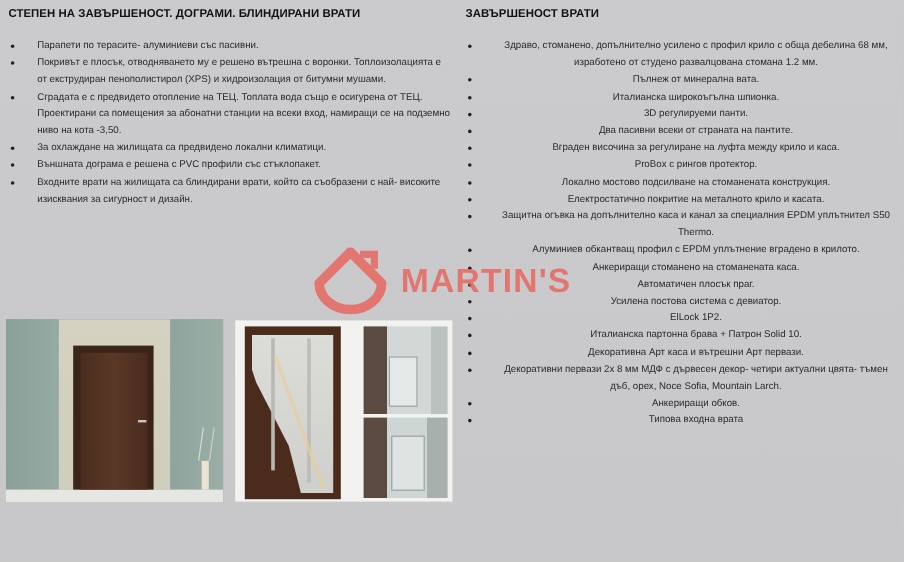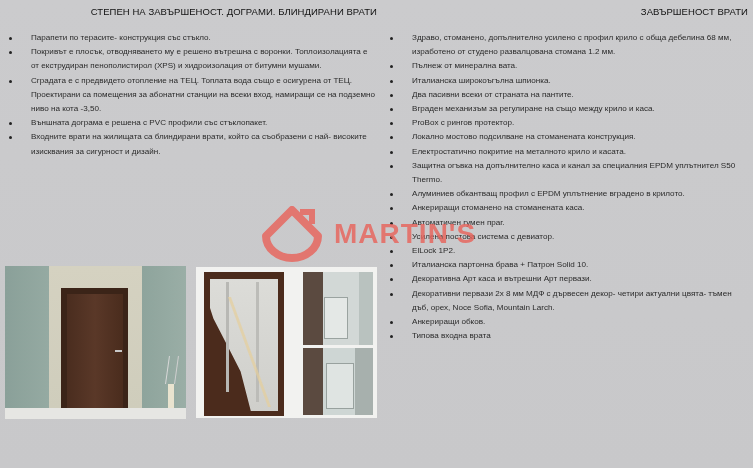--- a/index.html
+++ b/index.html
@@ -7,34 +7,34 @@
     width:753px; height:468px; overflow:hidden; position:relative;
     background:#c9c9cb;
     font-family:"Liberation Sans", sans-serif;
     color:#1e1e1e;
   }
   .page { position:absolute; inset:0; background:linear-gradient(180deg,#cbcbcd 0%,#c8c8ca 100%); }
   .col { position:absolute; top:0; }
   .col-left { left:7px; width:370px; }
   .col-right { left:388px; width:360px; }
   .heading {
-    font-weight:normal; font-size:9.5px; letter-spacing:0.05px;
-    margin:6px 0 0 0; line-height:11px; color:#111;text-align:right;
+    font-weight:bold; font-size:9.5px; letter-spacing:0.05px;
+    margin:6px 0 0 0; line-height:11px; color:#111;
   }
   ul.bullets { list-style:none; margin:14px 0 0 0; padding:0; }
   ul.bullets li {
     position:relative; padding-left:24px;
     font-size:8.1px; line-height:14.2px; color:#2a2a2a;
   }
   ul.bullets li::before {
     content:""; position:absolute; left:2px; top:6px;
     width:3px; height:3px; background:#222; border-radius:50%;
   }
   .col-left ul.bullets li { padding-left:24px; }
-  .col-right ul.bullets li { padding-left:24px; }
+  .col-right ul.bullets li { padding-left:24px;text-align:center; }
 
   
   .logo { position:absolute; left:256px; top:206px; width:240px; height:56px; opacity:0.82; }
   .logo-text {
     position:absolute; left:78px; top:10px;
     font-weight:bold; font-size:28px; letter-spacing:1px; color:#e8645c;
     line-height:36px; white-space:nowrap;
   }
 
   
@@ -64,43 +64,45 @@
   .detail-plate2 { position:absolute; left:130px; top:96px; width:26px; height:44px; background:#dfe4e2; border:1px solid #98a19e; }
 </style>
 </head>
 <body>
 
 <div class="page">
 
   <div class="col col-left">
     <div class="heading">СТЕПЕН НА ЗАВЪРШЕНОСТ. ДОГРАМИ. БЛИНДИРАНИ ВРАТИ</div>
     <ul class="bullets">
-      <li>Парапети по терасите- конструкция със стъкло.</li>
+      <li>Парапети по терасите- алуминиеви със пасивни.</li>
       <li>Покривът е плосък, отводняването му е решено вътрешна с воронки. Топлоизолацията е от екструдиран пенополистирол (XPS) и хидроизолация от битумни мушами.</li>
       <li>Сградата е с предвидето отопление на ТЕЦ. Топлата вода също е осигурена от ТЕЦ. Проектирани са помещения за абонатни станции на всеки вход, намиращи се на подземно ниво на кота -3,50.</li>
+      <li>За охлаждане на жилищата са предвидено локални климатици.</li>
       <li>Външната дограма е решена с PVC профили със стъклопакет.</li>
       <li>Входните врати на жилищата са блиндирани врати, който са съобразени с най- високите изисквания за сигурност и дизайн.</li>
     </ul>
   </div>
 
   <div class="col col-right">
     <div class="heading">ЗАВЪРШЕНОСТ ВРАТИ</div>
     <ul class="bullets">
       <li>Здраво, стоманено, допълнително усилено с профил крило с обща дебелина 68 мм, изработено от студено развалцована стомана 1.2 мм.</li>
       <li>Пълнеж от минерална вата.</li>
       <li>Италианска широкоъгълна шпионка.</li>
+      <li>3D регулируеми панти.</li>
       <li>Два пасивни всеки от страната на пантите.</li>
-      <li>Вграден механизъм за регулиране на също между крило и каса.</li>
+      <li>Вграден височина за регулиране на луфта между крило и каса.</li>
       <li>ProBox с рингов протектор.</li>
       <li>Локално мостово подсилване на стоманената конструкция.</li>
       <li>Електростатично покритие на металното крило и касата.</li>
       <li>Защитна огъвка на допълнително каса и канал за специалния EPDM уплътнител S50 Thermo.</li>
       <li>Алуминиев обкантващ профил с EPDM уплътнение вградено в крилото.</li>
       <li>Анкериращи стоманено на стоманената каса.</li>
-      <li>Автоматичен гумен праг.</li>
+      <li>Автоматичен плосък праг.</li>
       <li>Усилена постова система с девиатор.</li>
       <li>ElLock 1P2.</li>
       <li>Италианска партонна брава + Патрон Solid 10.</li>
       <li>Декоративна Арт каса и вътрешни Арт первази.</li>
       <li>Декоративни первази 2х 8 мм МДФ с дървесен декор- четири актуални цвята- тъмен дъб, орех, Noce Sofia, Mountain Larch.</li>
       <li>Анкериращи обков.</li>
       <li>Типова входна врата</li>
     </ul>
   </div>
 

